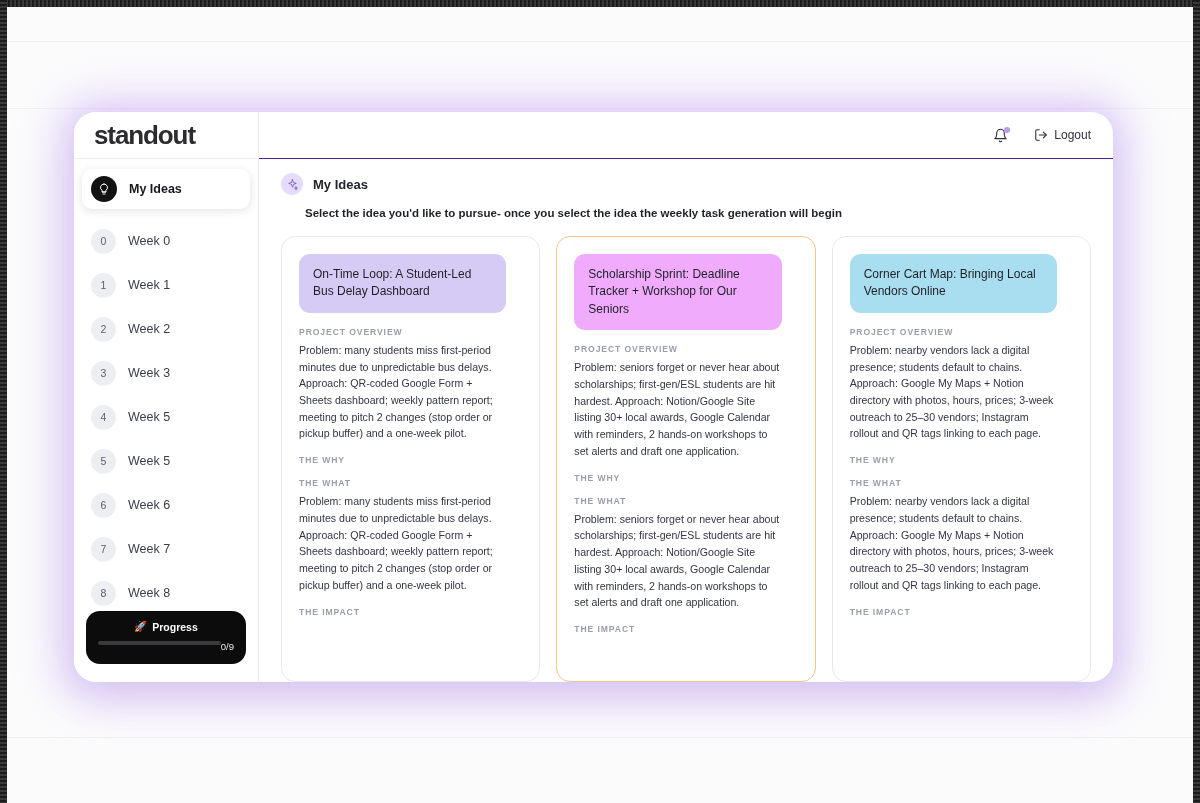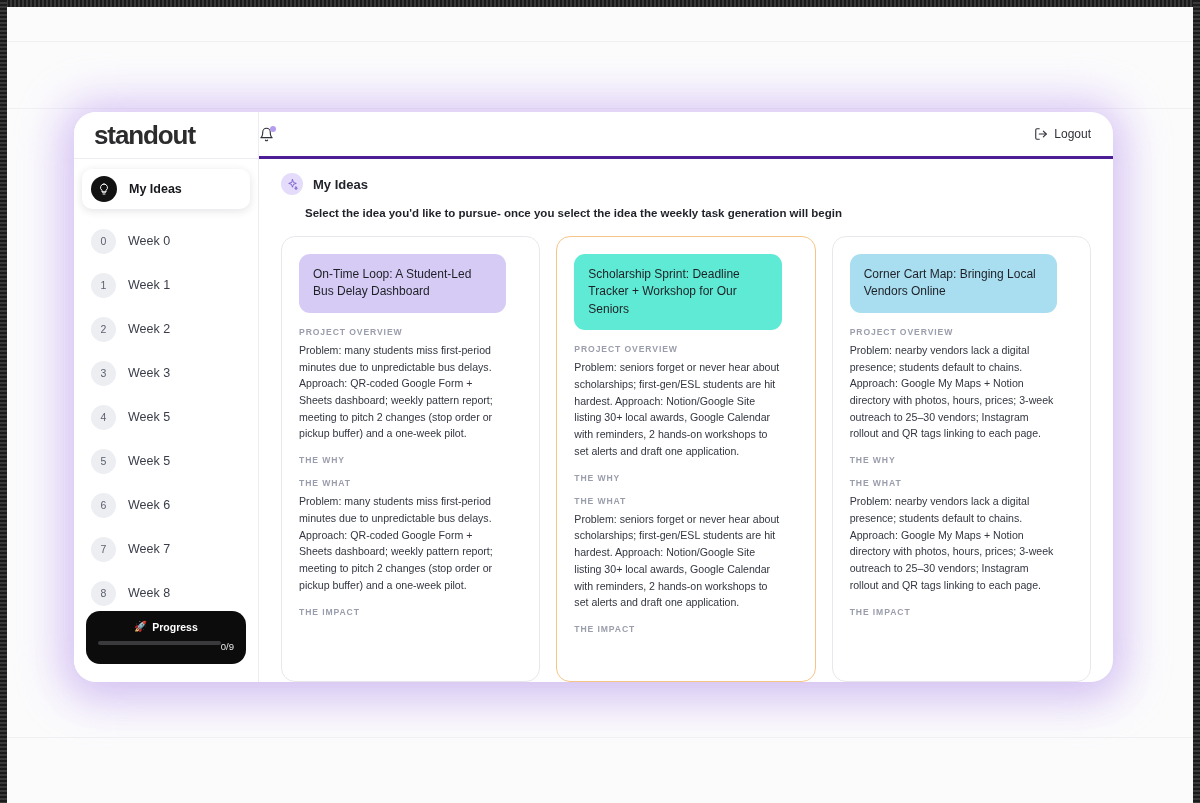--- a/index.html
+++ b/index.html
@@ -169,24 +169,24 @@
   
   #main {
     flex: 1;
     height: 100%;
     display: flex;
     flex-direction: column;
     min-width: 0;
   }
   #topbar {
     height: 47px;
-    border-bottom: 3px solid #4c1d95;
-    display: flex;
-    align-items: center;
-    justify-content: space-between;
+    border-bottom: 1px solid #4c1d95;
+    display: flex;
+    align-items: center;
+    justify-content: flex-end;
     padding-right: 22px;
     gap: 26px;
   }
   #bell-wrap { position: relative; display: flex; align-items: center; cursor: pointer; }
   #bell-dot {
     position: absolute;
     right: -2px; top: -1px;
     width: 6px; height: 6px;
     border-radius: 50%;
     background: #b69cf0;
@@ -403,21 +403,21 @@
             <div class="idea-card" style="border-color: rgb(232, 232, 236);">
               <div class="idea-title" style="background: rgb(214, 203, 245);">On-Time Loop: A Student-Led Bus Delay Dashboard</div>
               <div class="section-label">PROJECT OVERVIEW</div>
               <div class="section-body">Problem: many students miss first-period minutes due to unpredictable bus delays. Approach: QR-coded Google Form + Sheets dashboard; weekly pattern report; meeting to pitch 2 changes (stop order or pickup buffer) and a one-week pilot.</div>
               <div class="section-label">THE WHY</div>
               <div class="section-label">THE WHAT</div>
               <div class="section-body">Problem: many students miss first-period minutes due to unpredictable bus delays. Approach: QR-coded Google Form + Sheets dashboard; weekly pattern report; meeting to pitch 2 changes (stop order or pickup buffer) and a one-week pilot.</div>
               <div class="section-label">THE IMPACT</div>
             </div>
             <div class="idea-card highlight" style="border-color: rgb(245, 197, 136);">
-              <div class="idea-title" style="background: #5eead4;">Scholarship Sprint: Deadline Tracker + Workshop for Our Seniors</div>
+              <div class="idea-title" style="background: #f0abfc;">Scholarship Sprint: Deadline Tracker + Workshop for Our Seniors</div>
               <div class="section-label">PROJECT OVERVIEW</div>
               <div class="section-body">Problem: seniors forget or never hear about scholarships; first-gen/ESL students are hit hardest. Approach: Notion/Google Site listing 30+ local awards, Google Calendar with reminders, 2 hands-on workshops to set alerts and draft one application.</div>
               <div class="section-label">THE WHY</div>
               <div class="section-label">THE WHAT</div>
               <div class="section-body">Problem: seniors forget or never hear about scholarships; first-gen/ESL students are hit hardest. Approach: Notion/Google Site listing 30+ local awards, Google Calendar with reminders, 2 hands-on workshops to set alerts and draft one application.</div>
               <div class="section-label">THE IMPACT</div>
             </div>
             <div class="idea-card" style="border-color: rgb(232, 232, 236);">
               <div class="idea-title" style="background: rgb(168, 222, 240);">Corner Cart Map: Bringing Local Vendors Online</div>
               <div class="section-label">PROJECT OVERVIEW</div>

